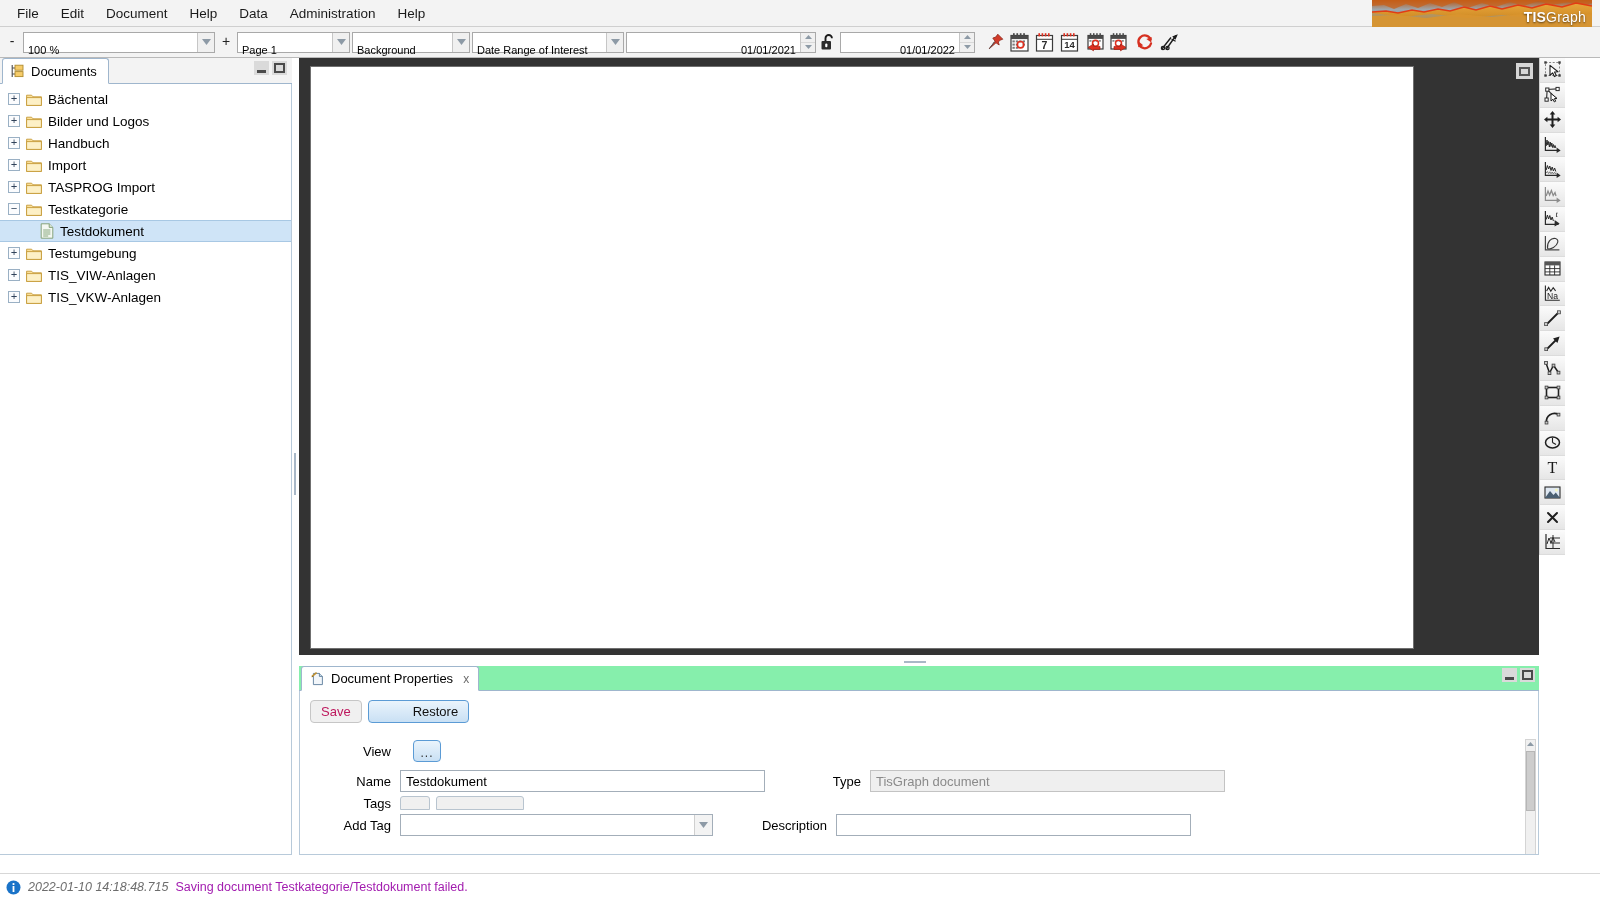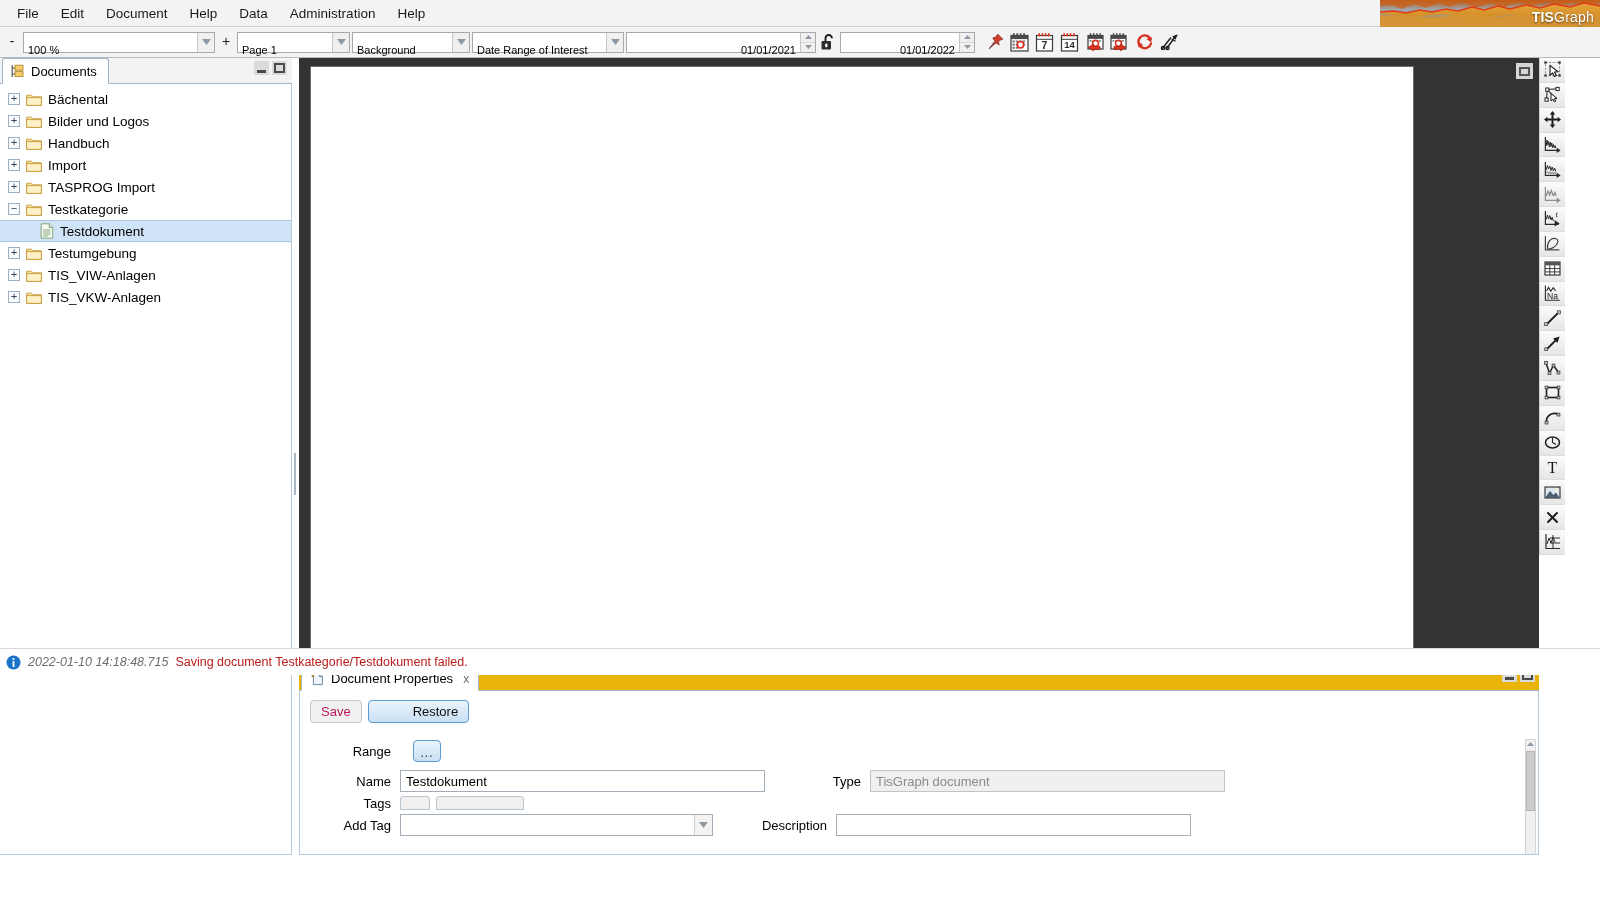--- a/index.html
+++ b/index.html
@@ -5,39 +5,39 @@
   * { box-sizing: border-box; }
   html, body {
     margin: 0; padding: 0;
     width: 1600px; height: 900px;
     overflow: hidden;
     font-family: "Liberation Sans", sans-serif;
     font-size: 12px;
     color: #000;
     background: #ffffff;
   }
-  .app { position: relative; width: 1600px; height: 675px; }
+  .app { position: relative; width: 1600px; height: 900px; }
 
   
   .menubar {
     position: absolute; top: 0; left: 0; width: 1600px; height: 27px;
     background: #f3f3f3;
     border-bottom: 1px solid #cfcfcf;
     display: flex; align-items: center;
     padding-left: 6px;
     z-index: 5;
   }
   .menu-item {
     padding: 4px 11px; font-size: 13.5px; color: #1a1a1a;
     cursor: default; white-space: nowrap;
   }
 
   
   .banner {
-    position: absolute; top: 0; right: 0; width: 220px; height: 27px;
+    position: absolute; top: 0; right: 8px; width: 220px; height: 27px;
     overflow: hidden; z-index: 6;
   }
   .banner-img { position: absolute; inset: 0; }
   .banner-label {
     position: absolute; right: 6px; bottom: 2px;
     font-size: 14px; font-weight: bold; color: #ffffff;
     text-shadow: 0 1px 2px rgba(0,0,0,.6);
     letter-spacing: .2px;
   }
   .banner-label .tis { color: #ffffff; font-weight: bold; }
@@ -213,21 +213,21 @@
     position: absolute; left: 605px; top: 6px; width: 22px; height: 2px;
     background: #a9b8c7;
   }
 
   
   .props-panel {
     position: absolute; left: 299px; top: 666px; width: 1240px; height: 189px;
     background: #ffffff;
   }
   .props-tabstrip {
-    position: relative; height: 25px; background: #eab308;
+    position: relative; height: 25px; background: #86efac;
     border-bottom: 1px solid #9fb6cd;
   }
   .props-tab {
     position: absolute; left: 2px; top: 0; height: 25px;
     display: flex; align-items: center; gap: 6px;
     padding: 0 9px;
     background: #ffffff;
     border: 1px solid #9fb6cd; border-bottom: 1px solid #ffffff;
     border-radius: 3px 3px 0 0;
     font-size: 13px; cursor: pointer;
@@ -312,21 +312,21 @@
   }
 
   
   .statusbar {
     position: absolute; left: 0; bottom: 0; width: 1600px; height: 27px;
     background: #ffffff; border-top: 1px solid #d7d7d7;
     display: flex; align-items: center; gap: 7px; padding-left: 6px;
     z-index: 7;
   }
   .status-ts { font-style: italic; color: #6d6d6d; font-size: 12.5px; }
-  .status-msg { color: #b91c1c; font-size: 12.5px; }
+  .status-msg { color: #a21caf; font-size: 12.5px; }
   svg { display: block; }
 </style>
 </head>
 <body>
 
 <div class="app">
 
   <div class="menubar">
     <div class="menu-item">File</div>
     <div class="menu-item">Edit</div>
@@ -917,21 +917,21 @@
     <div class="props-body">
 
       <div class="btn-row">
         <div class="btn disabled">Save</div>
         <div class="btn primary">Restore</div>
       </div>
 
       <div class="form">
 
         <div class="frow">
-          <div class="flabel" style="width:100px">Range</div>
+          <div class="flabel" style="width:100px">View</div>
           <div style="width:13px"></div>
           <div class="dots-btn">...</div>
         </div>
 
         <div class="frow">
           <div class="flabel" style="width:100px">Name</div>
           <div class="finput" style="width:365px">Testdokument</div>
           <div class="flabel" style="width:105px">Type</div>
           <div class="finput ro" style="width:355px">TisGraph document</div>
         </div>

